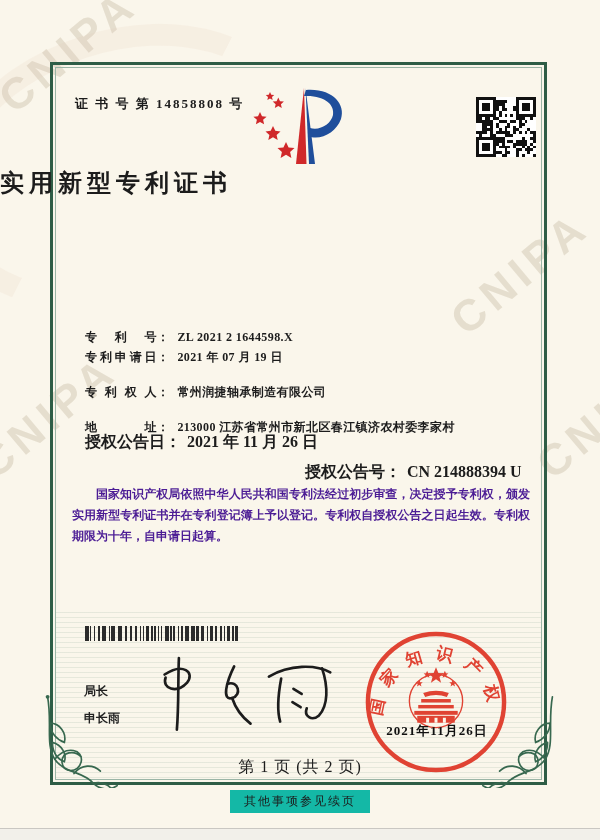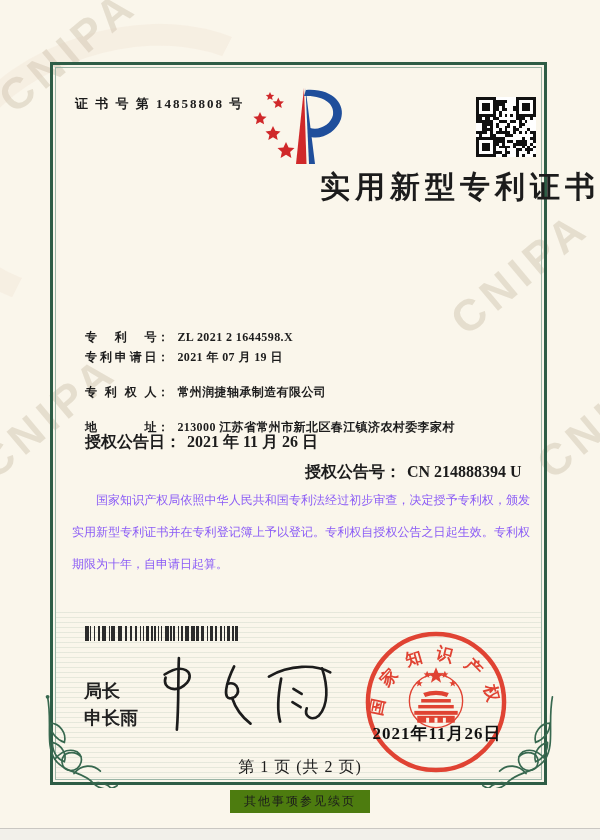--- a/index.html
+++ b/index.html
@@ -32,47 +32,47 @@
   }
   .corner{ position:absolute; z-index:4; width:96px; height:96px; }
   .corner.left{ left:38px; top:692px; }
   .corner.right{ left:466px; top:692px; transform:scaleX(-1); }
 
   .cert-no{ position:absolute; left:75px; top:95px; z-index:5;
     font-size:13px; font-weight:700; letter-spacing:2px; }
   .logo{ position:absolute; left:246px; top:84px; width:102px; height:82px; z-index:5; }
   .qr{ position:absolute; left:476px; top:97px; width:60px; height:60px; z-index:5; background:#fff; }
   .title{ position:absolute; left:0; right:0; top:167px; z-index:5;
-    text-align:right; font-size:30px; font-weight:bold; letter-spacing:5px; }
+    text-align:left; font-size:24px; font-weight:bold; letter-spacing:5px; }
 
   .field{ position:absolute; left:85px; z-index:5; font-size:12px; font-weight:600; letter-spacing:0.4px; white-space:nowrap;}
   .field .lbl{ display:inline-block; width:72px; text-align:justify; text-align-last:justify; }
   .field .colon{ margin-right:8px; }
   .grant{ position:absolute; left:85px; top:432px; z-index:5; font-size:16px; font-weight:700; white-space:nowrap;}
   .grant .second{ position:absolute; left:220px; top:0; white-space:nowrap;margin-top:30px;}
   .grant .colon{ margin-right:6px; }
 
   .paras{ position:absolute; left:72px; top:484px; width:458px; z-index:5; }
-  .paras p{ margin:0; font-size:12px; line-height:32px; text-indent:2em;
-    color:#8b5cf6; text-align:justify; font-weight:400;}
+  .paras p{ margin:0; font-size:12px; line-height:21px; text-indent:2em;
+    color:#4c1d95; text-align:justify; font-weight:700;}
 
   .barcode{ position:absolute; left:85px; top:626px; width:156px; height:15px; z-index:5; }
 
   .signer{ position:absolute; left:84px; top:678px; z-index:5;
-    font-family:"Liberation Sans",sans-serif; font-size:18px; font-weight:600; line-height:27px; color:#222;}
+    font-family:"Liberation Sans",sans-serif; font-size:12px; font-weight:600; line-height:27px; color:#222;}
   .signature{ position:absolute; left:148px; top:652px; width:205px; height:90px; z-index:5; }
 
   .seal{ position:absolute; left:362px; top:628px; width:148px; height:148px; z-index:6; opacity:0.93;}
   .seal-date{ position:absolute; left:366px; top:722px; width:142px; z-index:7;
-    text-align:center; font-size:17px; font-weight:bold; letter-spacing:1px; color:#111;}
+    text-align:center; font-size:13px; font-weight:bold; letter-spacing:1px; color:#111;}
 
   .page-no{ position:absolute; left:0; right:0; top:757px; z-index:5;
     text-align:center; font-size:16px; letter-spacing:1px; }
   .note{ position:absolute; left:0; right:0; top:790px; z-index:5; text-align:center; }
-  .note span{ display:inline-block; background:#4d7c0f; padding:3px 14px;
+  .note span{ display:inline-block; background:#14b8a6; padding:3px 14px;
     font-size:12px; letter-spacing:2px; }
   .scan-edge{ position:absolute; left:0; right:0; bottom:0; height:11px;
     background:#f2f0ea; border-top:1px solid #c9c7c2; z-index:8;}
 </style>
 </head>
 <body>
 
 <div class="page">
 
   <div class="wm" style="left:-14px; top:26px;">CNIPA</div>

